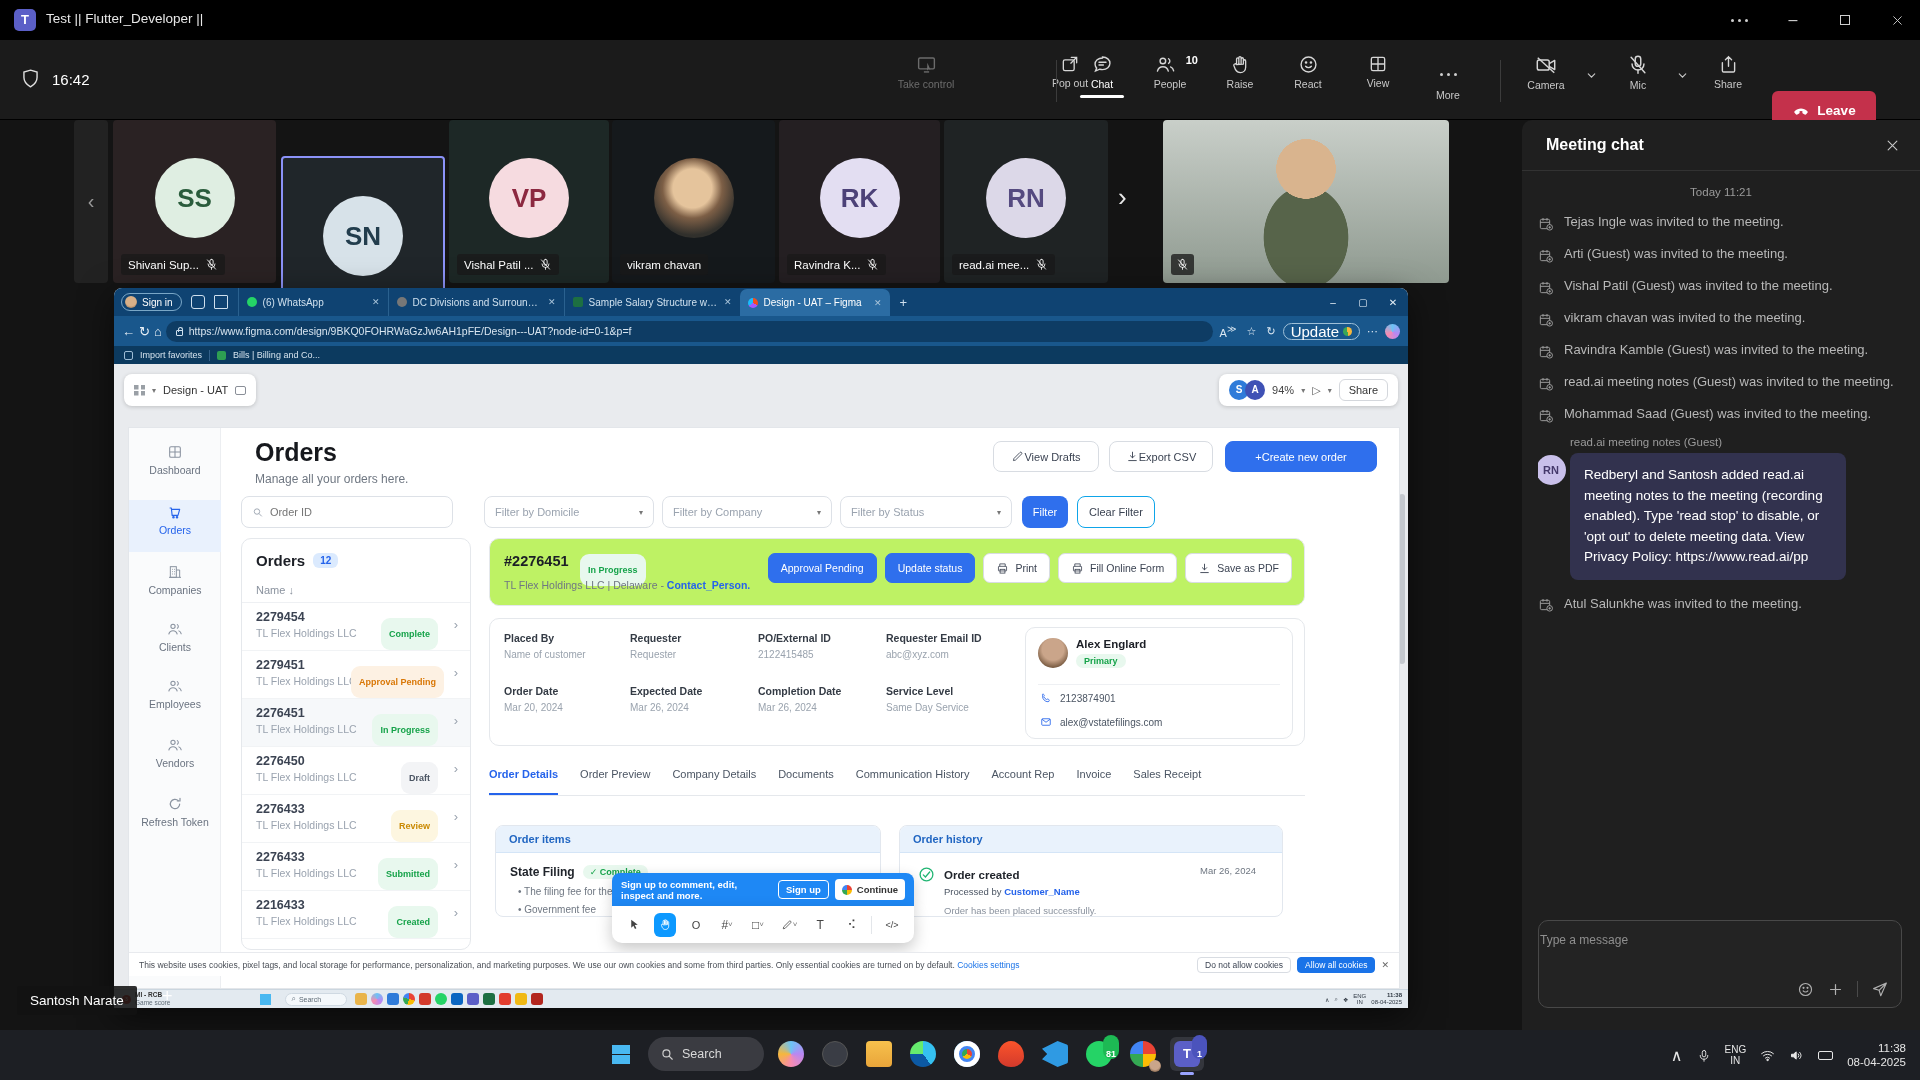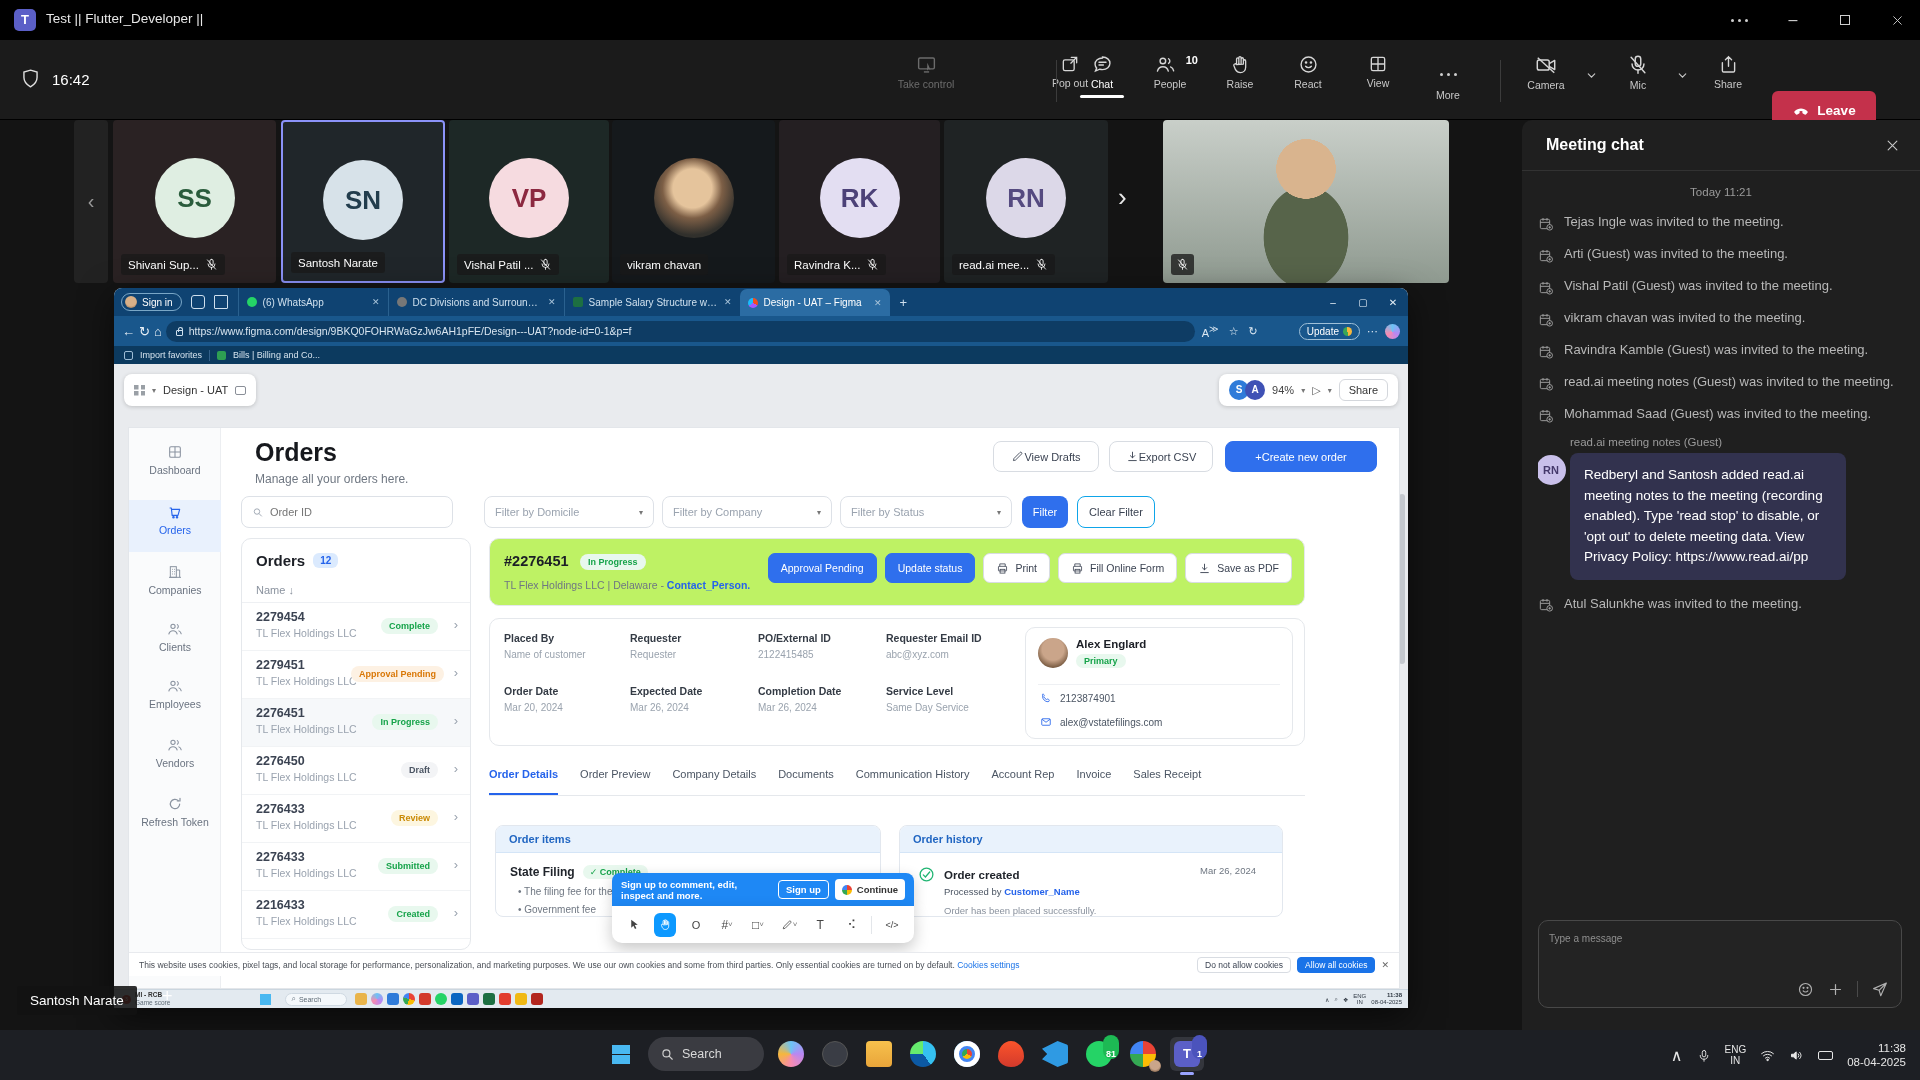--- a/index.html
+++ b/index.html
@@ -23,21 +23,21 @@
 .mt.active::after{content:"";display:block;width:44px;height:2.5px;border-radius:2px;background:#fff;margin:5px auto 0;}
 .mb-div{position:absolute;top:20px;width:1px;height:42px;background:#3c3c3c;}
 .badge10{position:absolute;top:0px;right:2px;font-size:11px;font-weight:bold;color:#fff;}
 .chev-s{position:absolute;top:26px;color:#c8c8c8;}
 .leave{position:absolute;left:1772px;top:51px;width:104px;height:38px;background:#c4314b;border-radius:6px;color:#fff;display:flex;align-items:center;justify-content:center;gap:7px;font-size:13.5px;font-weight:600;cursor:pointer;}
 
 .stage{position:absolute;left:0;top:120px;width:1920px;height:910px;background:#141414;}
 .tile{position:absolute;top:0;height:163px;border-radius:4px;overflow:hidden;}
 .tile .av{position:absolute;left:50%;top:38px;transform:translateX(-50%);width:80px;height:80px;border-radius:50%;text-align:center;line-height:80px;font-size:26px;font-weight:600;}
 .namepill{position:absolute;left:8px;bottom:8px;height:21px;background:rgba(25,25,25,.78);border-radius:3px;color:#fff;font-size:11.5px;display:flex;align-items:center;padding:0 7px;gap:6px;white-space:nowrap;}
-.tile.sel{border:2.5px solid #8b92f8;}
+.tile.sel{border:2.5px solid #8b92f8;margin-top:36px;}
 .strip-nav{position:absolute;top:0;width:34px;height:163px;background:#222;border-radius:4px;color:#9a9a9a;display:flex;align-items:center;justify-content:center;font-size:20px;cursor:pointer;}
 .next-nav{position:absolute;top:62px;color:#e8e8e8;font-size:26px;cursor:pointer;background:none;}
 .photoav{background:radial-gradient(circle at 48% 38%,#e5c49c 0 30%,#7d5f46 46%,#31302c 72%);}
 .phototile{background:radial-gradient(circle 30px at 50% 30%,#d9b48e 0 99%,transparent 100%),radial-gradient(ellipse 70px 85px at 50% 72%,#57644a 0 60%,transparent 61%),linear-gradient(#c9cfc9,#8f9a90);}
 
 .presenter{position:absolute;left:17px;top:866px;height:29px;background:rgba(18,18,18,.88);color:#fff;font-size:13.5px;display:flex;align-items:center;padding:0 13px;border-radius:2px;}
 .pluscur{position:absolute;left:162px;top:866px;color:#fff;font-size:18px;font-weight:300;}
 
 .browser{position:absolute;left:114px;top:168px;width:1294px;height:720px;border-radius:8px 8px 0 0;overflow:hidden;box-shadow:0 10px 34px rgba(0,0,0,.55);background:#fff;}
 .b-tabbar{position:absolute;left:0;top:0;width:100%;height:28px;background:#0f4372;display:flex;align-items:center;color:#cfe0ee;}
@@ -49,21 +49,21 @@
 .b-tab .tt{white-space:nowrap;overflow:hidden;text-overflow:ellipsis;flex:1;}
 .b-tab .x{font-size:9px;color:#a9c4da;}
 .b-tab.on{background:#2b6ca3;border-radius:7px 7px 0 0;color:#fff;margin-top:1px;height:27px;border-left:none;}
 .b-win{margin-left:auto;display:flex;}
 .b-win span{width:30px;text-align:center;font-size:10px;color:#e8f1f8;}
 .b-toolbar{position:absolute;left:0;top:28px;width:100%;height:30px;background:#19578c;display:flex;align-items:center;color:#e6eef5;font-size:13px;gap:4px;padding:0 8px;}
 .urlpill{flex:1;height:21px;background:#0e3c64;border-radius:11px;display:flex;align-items:center;padding:0 10px;gap:6px;font-size:10.5px;color:#d7e4ef;overflow:hidden;white-space:nowrap;}
 .lock{width:7px;height:6px;border:1px solid #cfe0ee;border-radius:1px;position:relative;margin-top:3px;}
 .lock::before{content:"";position:absolute;left:1px;top:-4px;width:3px;height:4px;border:1px solid #cfe0ee;border-bottom:none;border-radius:3px 3px 0 0;}
 .b-ric{font-size:11px;color:#dce8f2;margin:0 3px;}
-.updatepill{height:17px;border:1px solid #9fc0d8;border-radius:9px;display:flex;align-items:center;gap:4px;padding:0 7px;font-size:10px;color:#fff;margin-left:34px;}
+.updatepill{height:17px;border:1px solid #9fc0d8;border-radius:9px;display:flex;align-items:center;gap:4px;padding:0 7px;font-size:15px;color:#fff;}
 .updot{width:9px;height:9px;border-radius:50%;background:conic-gradient(#f6b73c 0 50%,#3aa757 50% 100%);}
 .copilot{width:15px;height:15px;border-radius:50%;background:conic-gradient(#6cc3f5,#b887f3,#f78bb0,#6cc3f5);}
 .b-bm{position:absolute;left:0;top:58px;width:100%;height:18px;background:#0c3a5f;display:flex;align-items:center;font-size:9px;color:#d5e3ee;gap:7px;padding:0 10px;}
 .bmdiv{width:1px;height:11px;background:#33618a;}
 .bm-g{width:9px;height:9px;background:#2e9e52;border-radius:2px;}
 .bm-i{width:9px;height:9px;border:1px solid #9dbcd4;border-radius:2px;}
 
 .b-canvas{position:absolute;left:0;top:76px;width:100%;height:625px;background:#e9ebee;}
 .fpill{position:absolute;top:10px;height:32px;background:#fff;border-radius:8px;box-shadow:0 1px 4px rgba(0,0,0,.18);display:flex;align-items:center;gap:7px;padding:0 10px;font-size:11px;color:#333;}
 .fgrid{display:inline-block;width:11px;height:11px;background:linear-gradient(#9aa0a6,#9aa0a6) 0 0/4.5px 4.5px no-repeat,linear-gradient(#9aa0a6,#9aa0a6) 100% 0/4.5px 4.5px no-repeat,linear-gradient(#9aa0a6,#9aa0a6) 0 100%/4.5px 4.5px no-repeat,linear-gradient(#9aa0a6,#9aa0a6) 100% 100%/4.5px 4.5px no-repeat;}
@@ -93,21 +93,21 @@
 .fbtn{position:absolute;top:68px;height:32px;border-radius:8px;font-size:11px;display:flex;align-items:center;justify-content:center;cursor:pointer;}
 
 .lcard{position:absolute;left:112px;top:110px;width:230px;height:412px;border:1px solid #e5e8ec;border-radius:10px;background:#fff;overflow:hidden;}
 .lc-h{padding:13px 14px 9px;font-size:15px;font-weight:bold;color:#1c1f26;display:flex;align-items:center;gap:8px;}
 .cnt{background:#dbeafe;color:#2563eb;font-size:10px;font-weight:600;border-radius:6px;padding:2px 7px;}
 .lc-col{padding:6px 14px;font-size:11px;color:#8a929e;border-bottom:1px solid #eef0f3;}
 .lrow{position:relative;height:48px;border-bottom:1px solid #f1f3f5;padding:7px 12px 0 14px;cursor:pointer;}
 .lrow.sel{background:#f6f8fa;}
 .lrow .id{font-size:12.5px;font-weight:600;color:#3b4352;}
 .lrow .co{font-size:10.5px;color:#9aa3af;margin-top:3px;}
-.st{position:absolute;right:32px;top:15px;font-size:9px;font-weight:600;border-radius:9px;padding:3px 8px;white-space:nowrap;}
+.st{position:absolute;right:32px;top:15px;font-size:9px;font-weight:600;border-radius:9px;padding:11px 8px;white-space:nowrap;}
 .st.g{color:#16a34a;background:#e8f8ee;}
 .st.o{color:#d97706;background:#fdf1e3;}
 .st.y{color:#ca8a04;background:#fdf6e0;}
 .st.gr{color:#4b5563;background:#f3f4f6;}
 .lrow .ch{position:absolute;right:12px;top:14px;color:#9aa3af;font-size:13px;}
 
 .det{position:absolute;left:360px;top:110px;width:816px;height:412px;}
 .dcardA{position:absolute;left:0;top:0;width:816px;height:68px;border:1px solid #e5e8ec;border-radius:10px;background:#bef264;}
 .dno{position:absolute;left:14px;top:14px;font-size:14.5px;font-weight:bold;color:#1c1f26;}
 .dsub{position:absolute;left:14px;top:40px;font-size:10.5px;color:#6f7782;}
@@ -171,21 +171,21 @@
 .ch-div{position:absolute;left:0;top:50px;width:100%;border-top:1px solid #323232;}
 .ch-body{position:absolute;left:16px;right:16px;top:58px;bottom:130px;overflow:hidden;}
 .ch-date{text-align:center;font-size:11.5px;color:#9b9b9b;margin:8px 0 14px;}
 .ev{display:flex;gap:10px;margin-bottom:12px;font-size:13px;line-height:19px;color:#b8b8b8;}
 .ev .ic{flex:none;color:#9b9b9b;margin-top:1px;}
 .sender{font-size:11.5px;color:#9b9b9b;margin:10px 0 5px 32px;}
 .msgrow{position:relative;margin-left:32px;}
 .rnav{position:absolute;left:-34px;top:2px;width:30px;height:30px;border-radius:50%;background:#c9c0ea;color:#45396b;font-size:11px;font-weight:bold;text-align:center;line-height:30px;}
 .bubble{background:#32324e;border-radius:8px;padding:12px 14px;width:276px;font-size:13.5px;line-height:20.5px;color:#fff;}
 .ch-input{position:absolute;left:16px;right:18px;bottom:22px;height:88px;border:1px solid #484848;border-radius:10px;background:#232323;}
-.ch-input input{position:absolute;left:10px;top:12px;width:80%;background:transparent;border:none;outline:none;color:#ddd;font-size:10px;}
+.ch-input input{position:absolute;left:1px;top:12px;width:80%;background:transparent;border:none;outline:none;color:#ddd;font-size:12px;}
 .ch-input input::placeholder{color:#8f8f8f;}
 .ci-icons{position:absolute;right:12px;bottom:9px;display:flex;align-items:center;gap:13px;color:#b0b0b0;}
 .ci-div{width:1px;height:16px;background:#4a4a4a;}
 
 .task{position:absolute;left:0;top:1030px;width:1920px;height:50px;background:#1d1f24;}
 .tk-c{position:absolute;left:604px;top:7px;display:flex;align-items:center;gap:10px;}
 .winlogo{width:19px;height:19px;background:linear-gradient(#49b8f1,#49b8f1) 0 0/9px 9px no-repeat,linear-gradient(#49b8f1,#49b8f1) 100% 0/9px 9px no-repeat,linear-gradient(#49b8f1,#49b8f1) 0 100%/9px 9px no-repeat,linear-gradient(#49b8f1,#49b8f1) 100% 100%/9px 9px no-repeat;margin:8px;}
 .tsearch{width:116px;height:34px;background:#3a3b41;border-radius:17px;display:flex;align-items:center;gap:8px;padding:0 12px;color:#d9d9d9;font-size:12.5px;}
 .tic{position:relative;width:34px;height:34px;display:flex;align-items:center;justify-content:center;border-radius:6px;cursor:pointer;}
 .tic.on{background:#34363d;}

